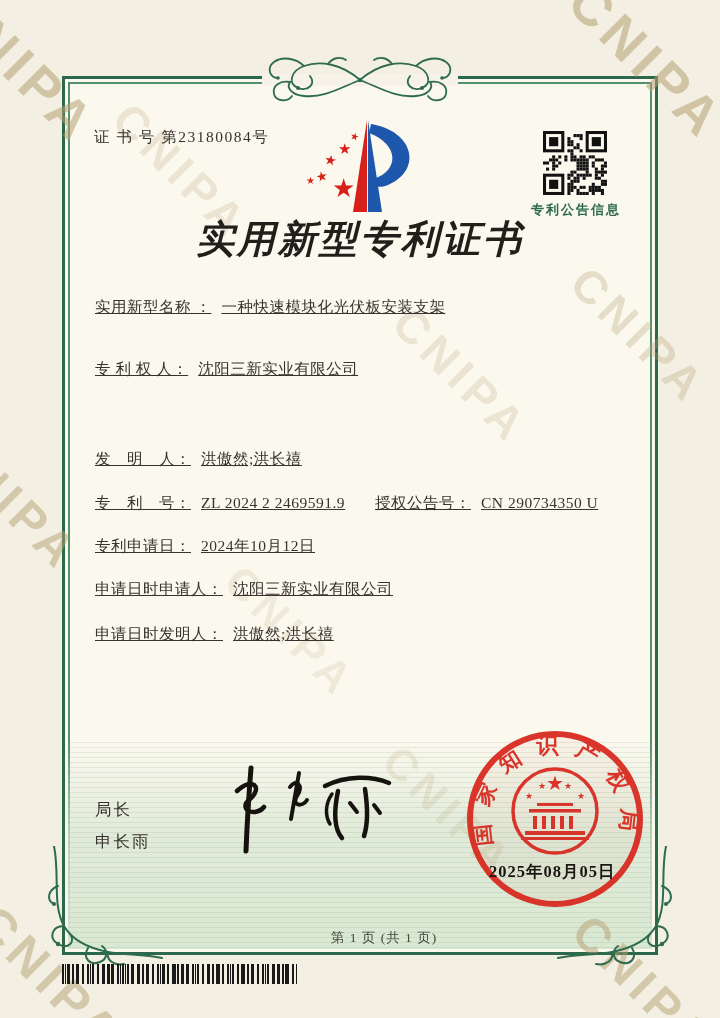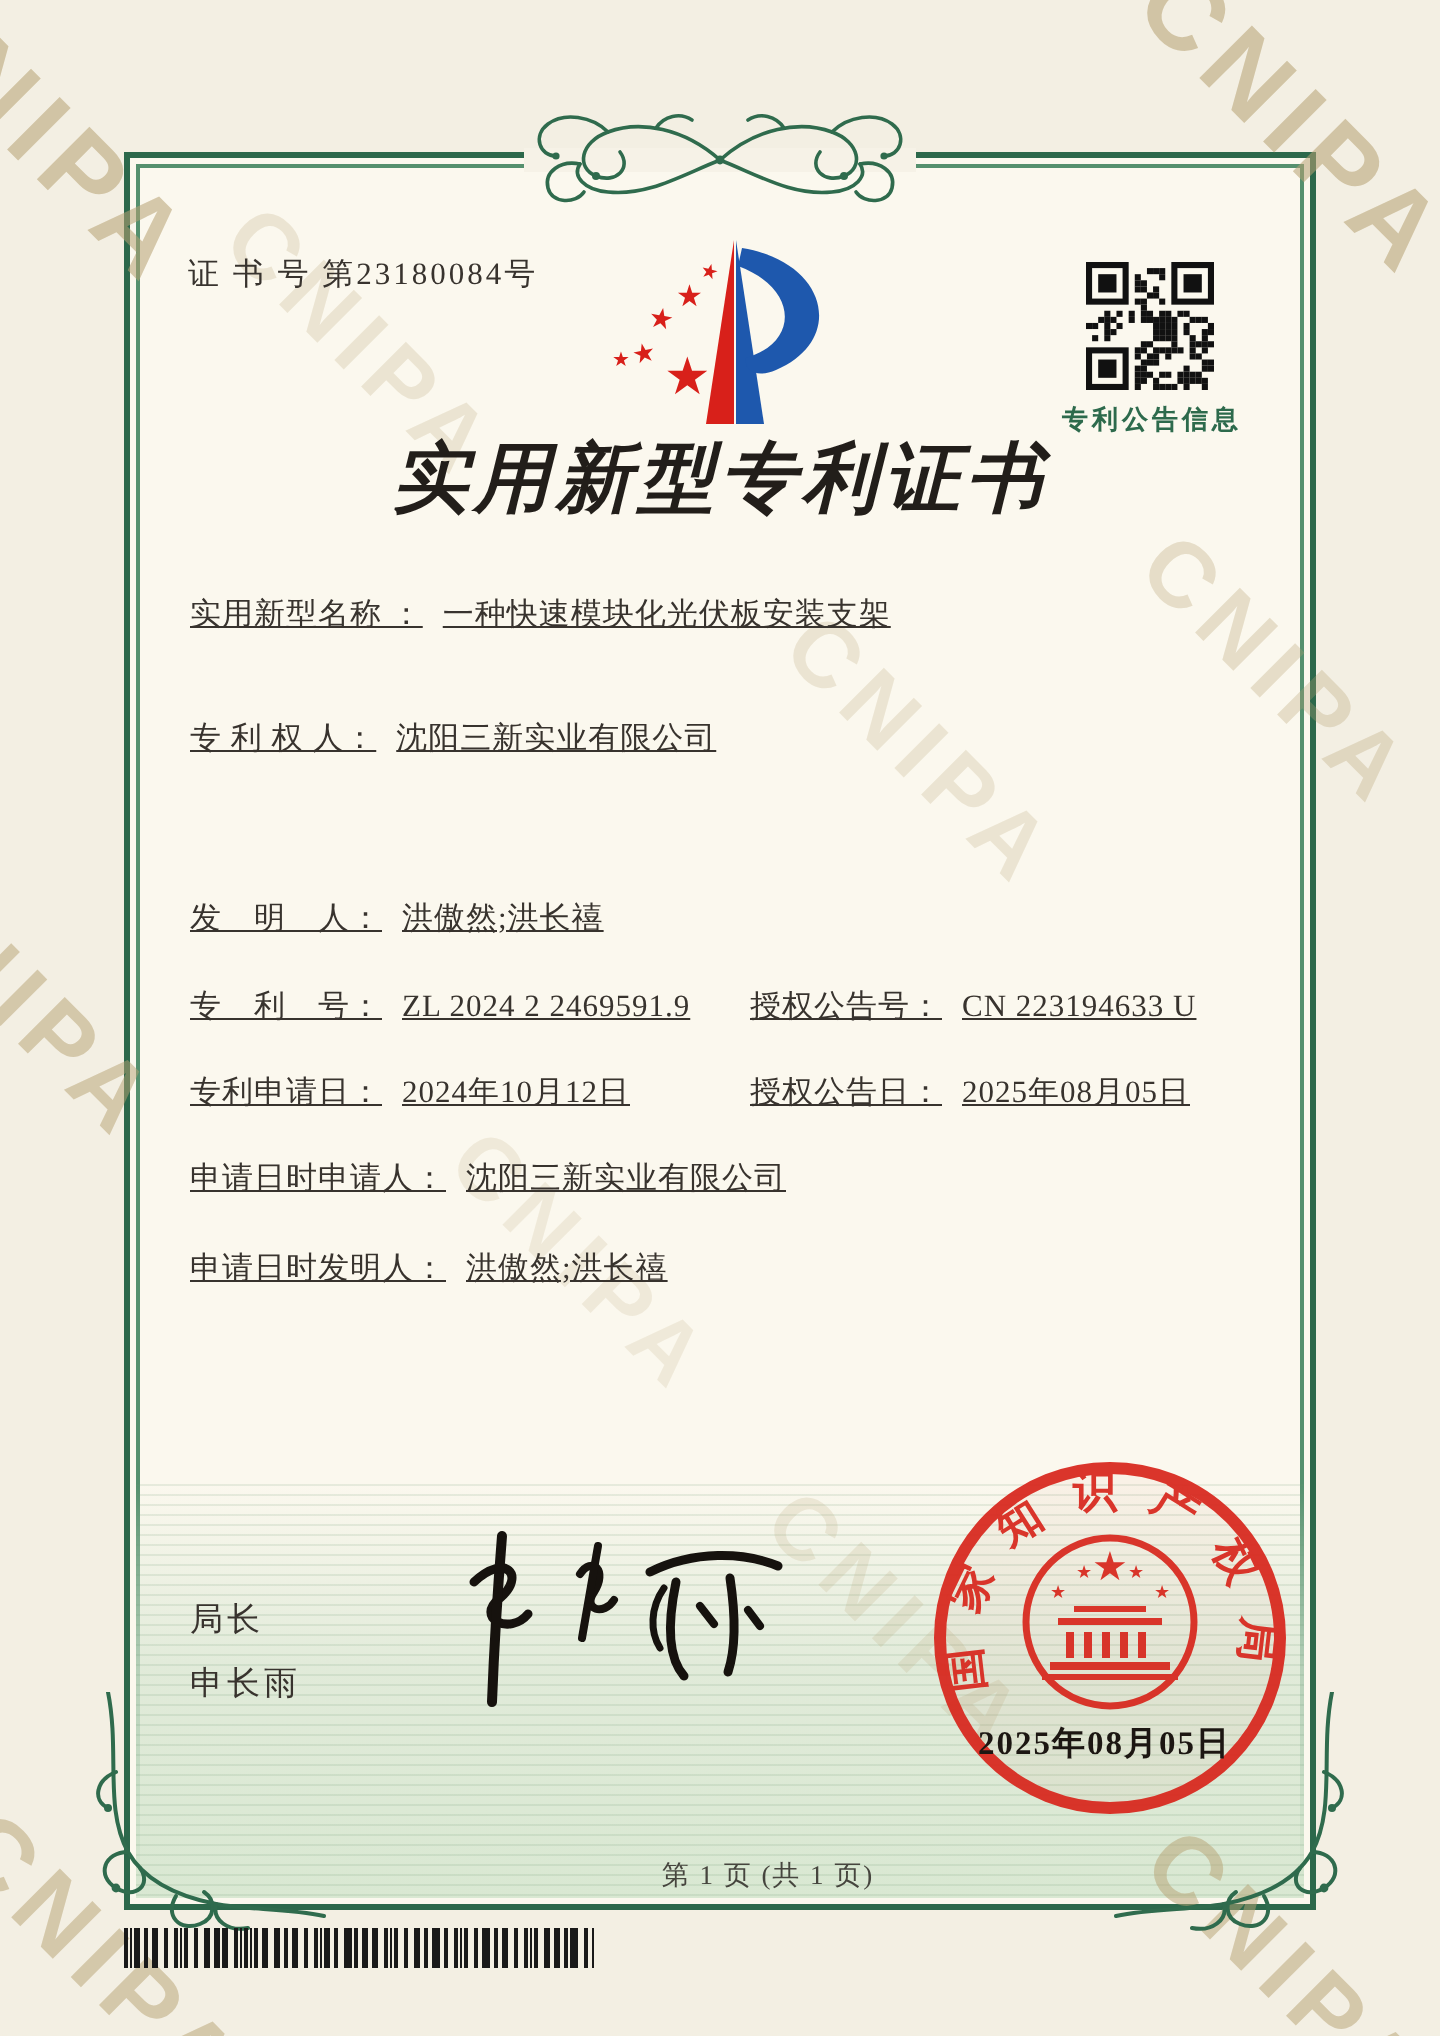--- a/index.html
+++ b/index.html
@@ -287,27 +287,24 @@
   <div class="row r2">
     <span class="lbl">专 利 权 人：</span><span class="val">沈阳三新实业有限公司</span>
   </div>
   <div class="row r4">
     <span class="lbl">发　明　人：</span><span class="val">洪傲然;洪长禧</span>
   </div>
   <div class="row r5a">
     <span class="lbl">专　利　号：</span><span class="val">ZL 2024 2 2469591.9</span>
   </div>
   <div class="row r5b">
-    <span class="lbl">授权公告号：</span><span class="val">CN 223194633 U</span>
+    <span class="lbl">授权公告号：</span><span class="val">CN 290734350 U</span>
   </div>
   <div class="row r6a">
     <span class="lbl">专利申请日：</span><span class="val">2024年10月12日</span>
-  </div>
-  <div class="row r6b">
-    <span class="lbl">授权公告日：</span><span class="val">2025年08月05日</span>
   </div>
   <div class="row r7">
     <span class="lbl">申请日时申请人：</span><span class="val">沈阳三新实业有限公司</span>
   </div>
   <div class="row r8">
     <span class="lbl">申请日时发明人：</span><span class="val">洪傲然;洪长禧</span>
   </div>
 
 
   <div class="signer-title">局长</div>

